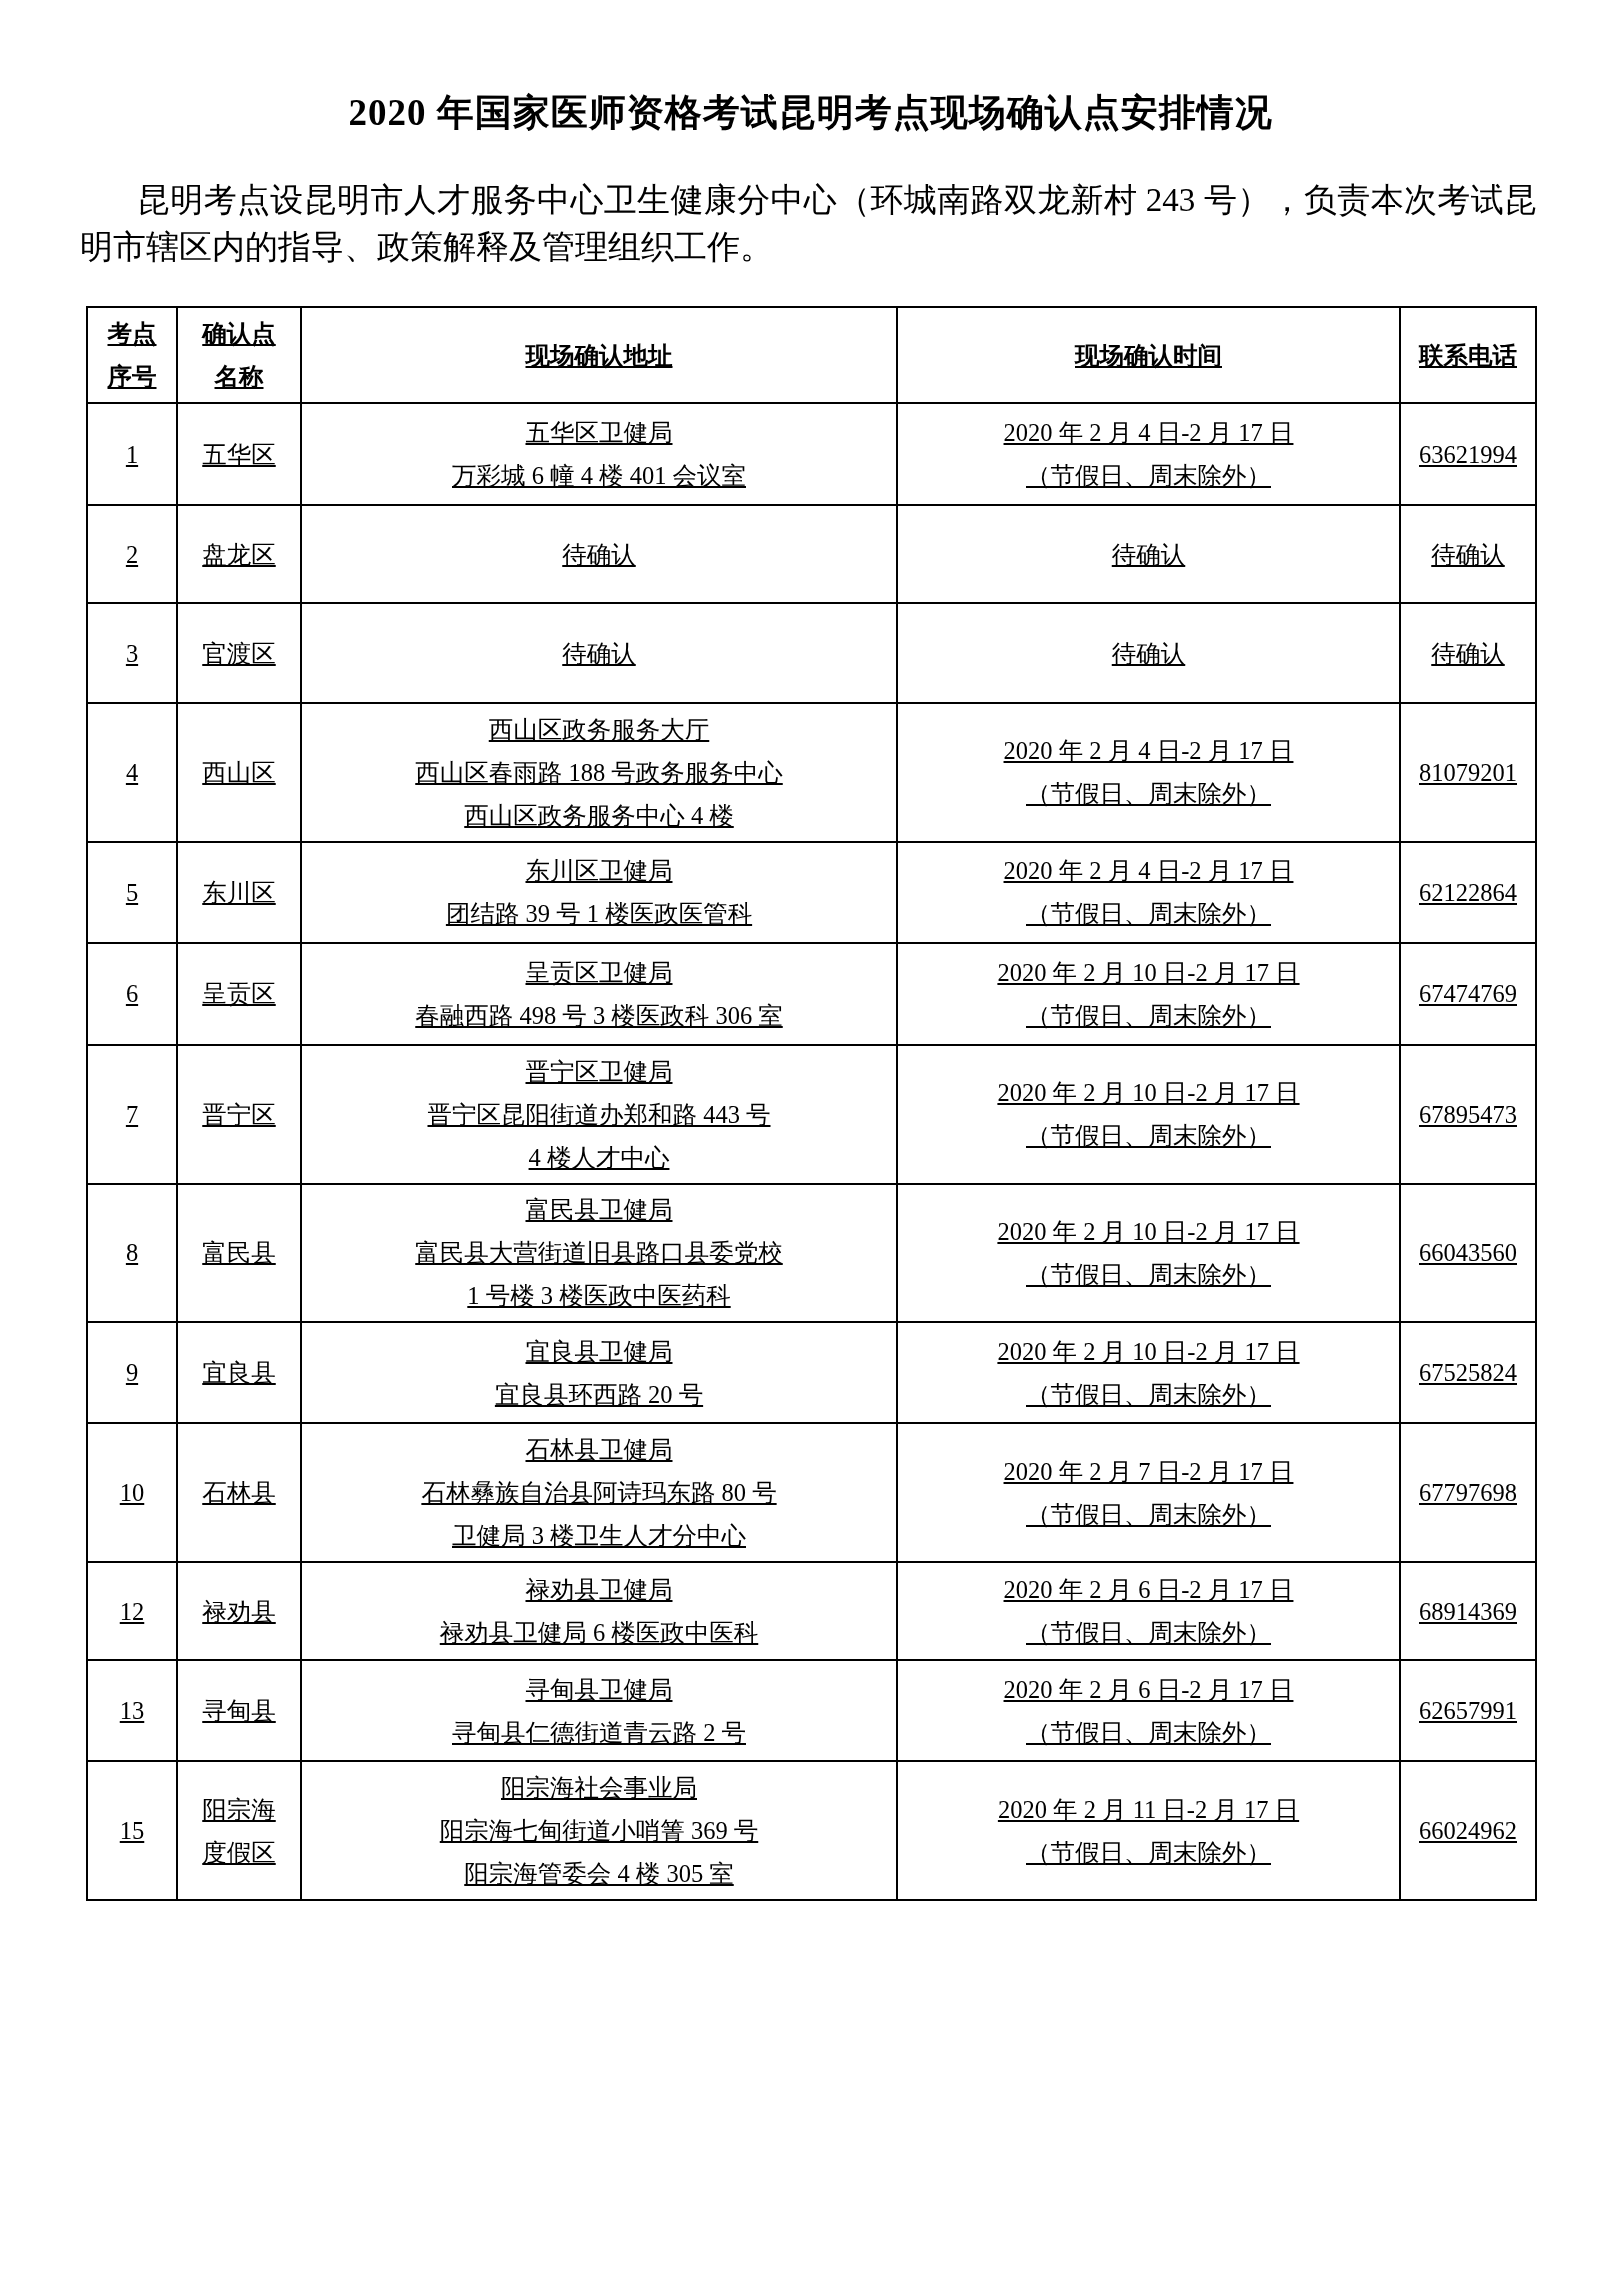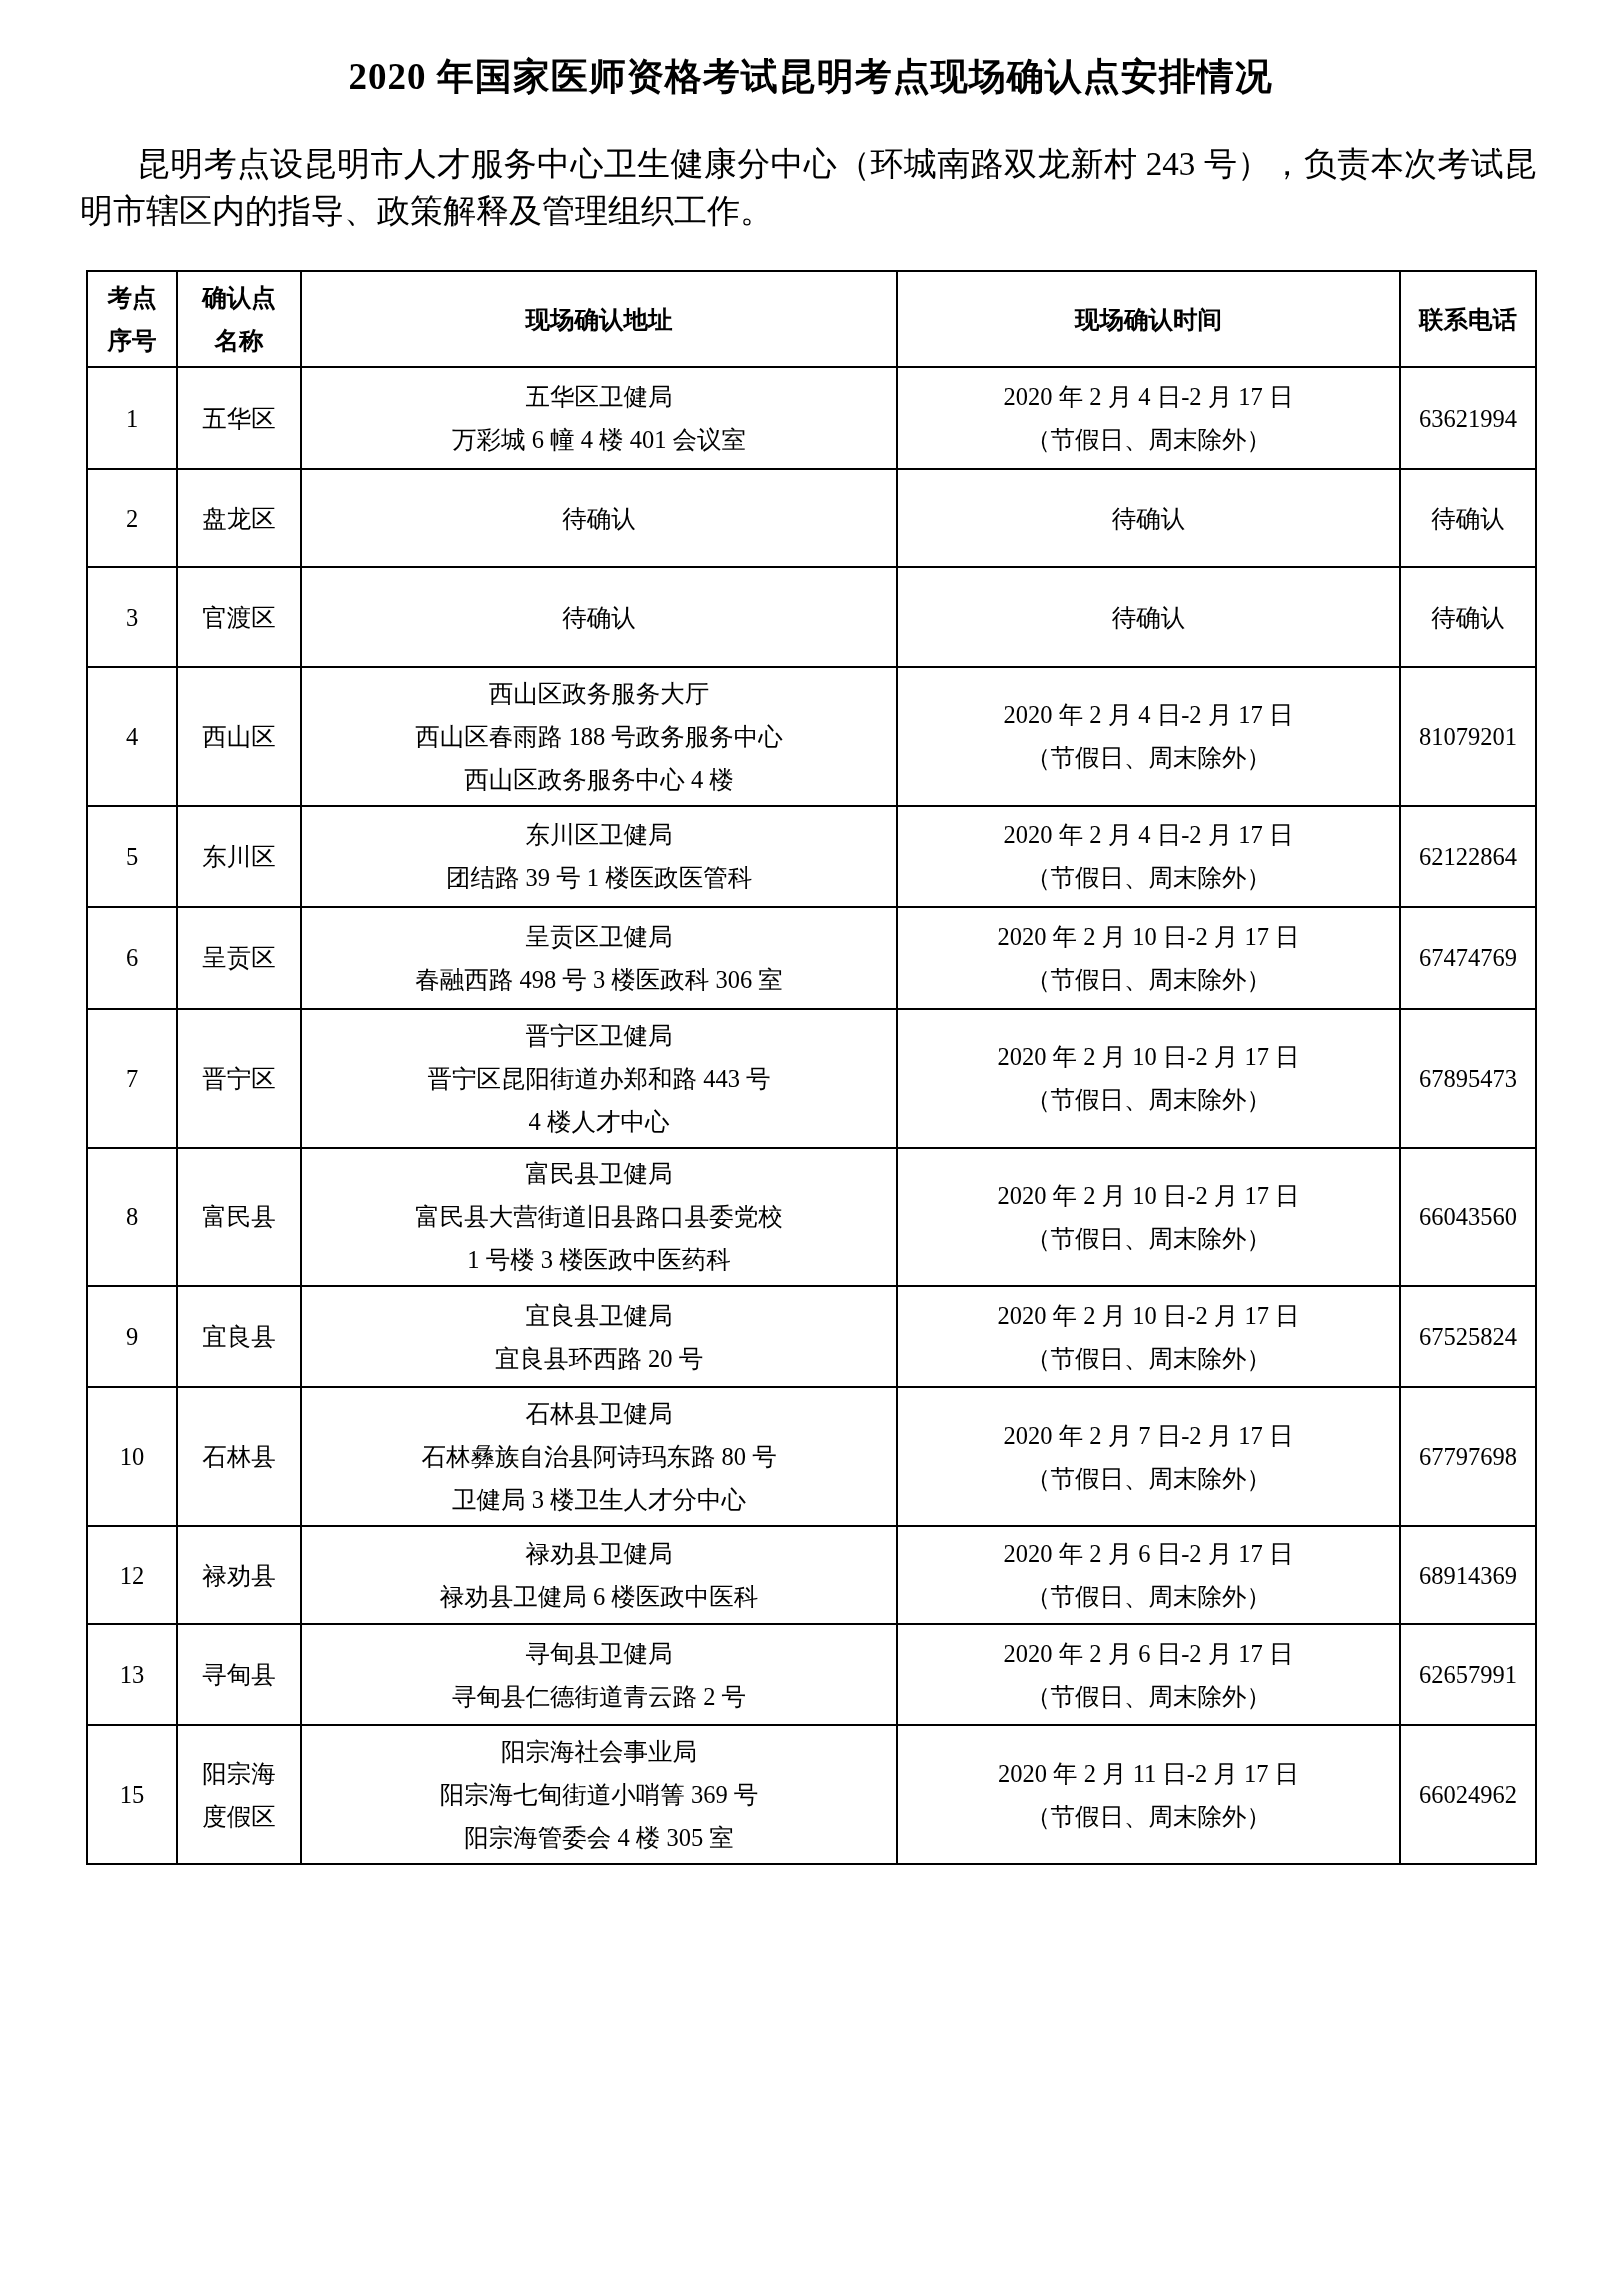--- a/index.html
+++ b/index.html
@@ -11,40 +11,41 @@
     position: relative;
     width: 1621px;
     height: 2293px;
     background: #ffffff;
     color: #000000;
     font-family: "Liberation Serif", "DejaVu Serif", serif;
     overflow: hidden;
   }
   .doc-title {
     margin: 0;
-    padding-top: 54px;
+    padding-top: 90px;
     text-align: center;
     font-size: 37px;
     font-weight: bold;
     line-height: 1.25;
     letter-spacing: 1px;
   }
   .doc-intro {
     margin: 41px 84px 0 80px;
     font-size: 33px;
     line-height: 47px;
     text-align: justify;
     text-indent: 57px;
   }
   table.confirm-table {
     margin: 35px 0 0 86px;
     width: 1450px;
     border-collapse: collapse;
     table-layout: fixed;
     border: 2.9px solid #000000;
+    text-decoration: underline;
   }
   .confirm-table th,
   .confirm-table td {
     border: 2px solid #000000;
     text-align: center;
     vertical-align: middle;
     font-size: 24.5px;
     line-height: 43px;
     padding: 3.9px 5.9px;
     white-space: pre-line;

